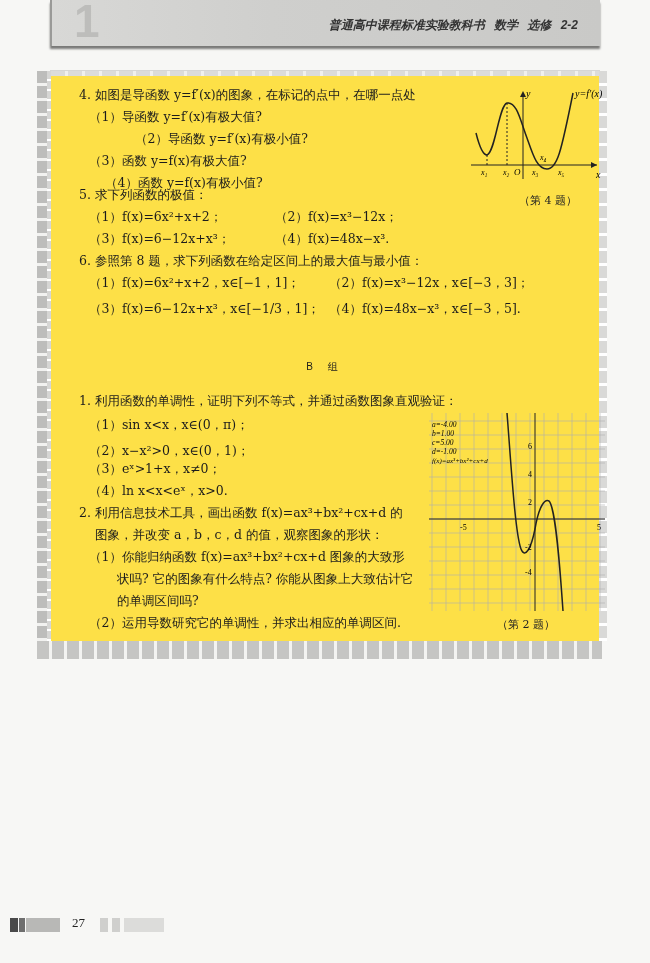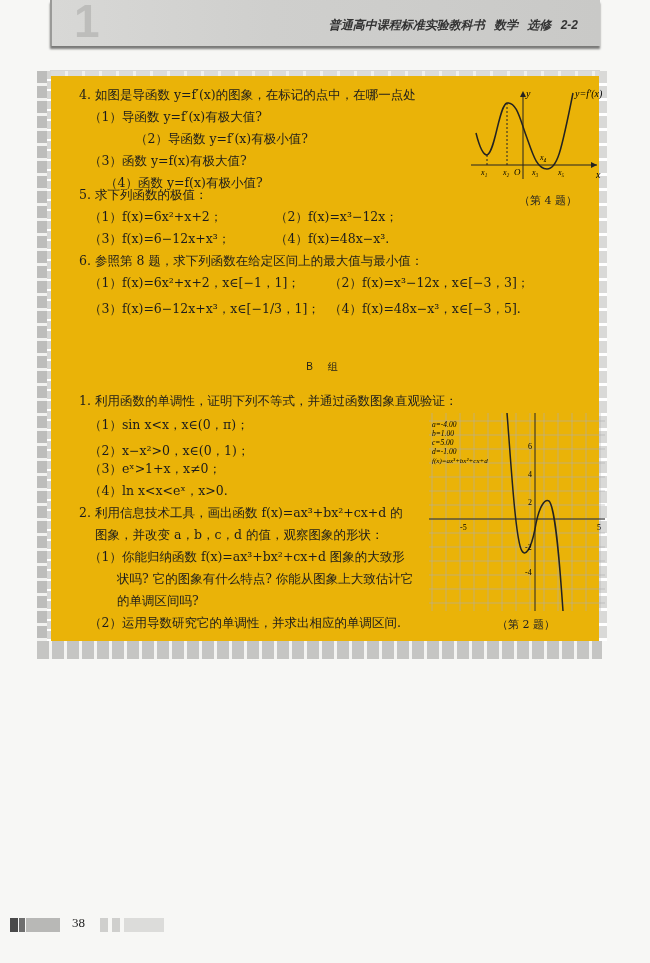--- a/index.html
+++ b/index.html
@@ -23,21 +23,21 @@
   }
   .header .book-title {
     position: absolute; right: 22px; top: 17px; font-family: "Liberation Sans", sans-serif;
     font-size: 12px; font-style: italic; font-weight: bold; color: #333;
     word-spacing: 6px;
   }
 
   
   .panel {
     position: absolute; left: 50px; top: 70px; width: 550px; height: 572px;
-    background: #eab308;
+    background: #fde047;
     border: 1px solid #d6d6d4;
   }
   .panel .left-edge {
     position: absolute; left: -14px; top: 0; width: 14px; height: 100%;
     background: repeating-linear-gradient(180deg, #bdbdbb 0 12px, #f2f2f0 12px 15px);
   }
   .panel .left-edge2 {
     position: absolute; left: -4px; top: 0; width: 4px; height: 100%;
     background: repeating-linear-gradient(180deg, #d6d6d4 0 8px, #ffffff 8px 10px);
   }
@@ -195,17 +195,17 @@
     <text x="96" y="137" font-size="8">-2</text>
     <text x="96" y="162" font-size="8">-4</text>
   </svg>
   <div class="caption" style="left:446px; top:546px;">（第 2 题）</div>
 </div>
 
 <div class="footer">
   <div class="blk" style="left:0; width:8px; background:#4a4a4a;"></div>
   <div class="blk" style="left:9px; width:6px; background:#6e6e6e;"></div>
   <div class="blk" style="left:16px; width:34px; background:#b8b8b6;"></div>
-  <span class="num">38</span>
+  <span class="num">27</span>
   <div class="blk" style="left:90px; width:8px; background:#cfcfcd;"></div>
   <div class="blk" style="left:102px; width:8px; background:#cfcfcd;"></div>
   <div class="blk" style="left:114px; width:40px; background:#dcdcda;"></div>
 </div>
 
 </body></html>

